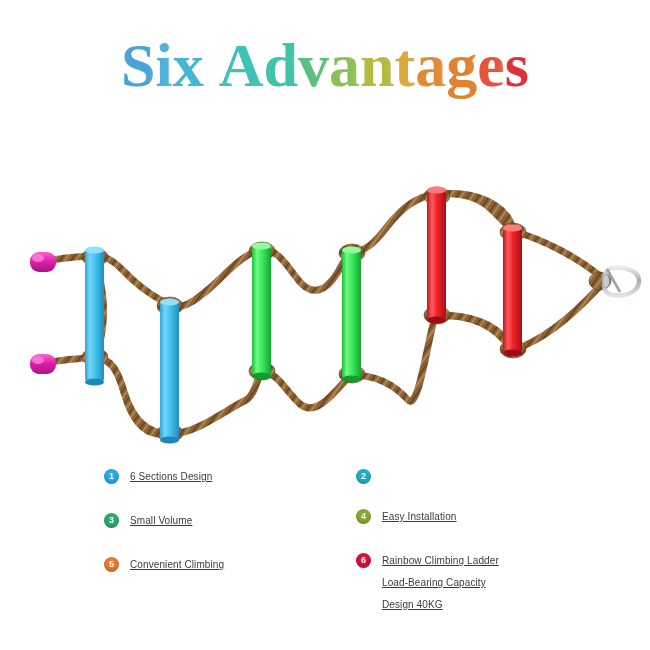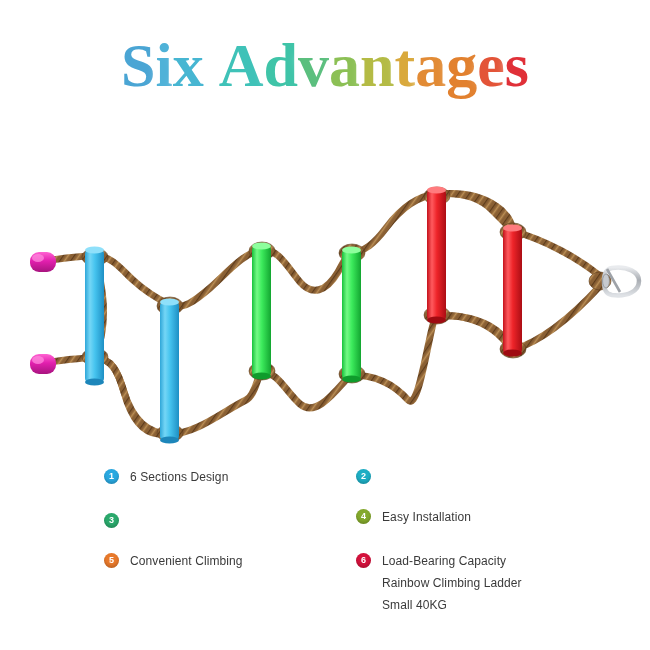--- a/index.html
+++ b/index.html
@@ -82,24 +82,25 @@
     font-size: 9px;
     font-weight: bold;
     line-height: 15px;
     text-align: center;
     margin-top: 3px;
     margin-right: 11px;
     font-family: "Liberation Sans", sans-serif;
     box-shadow: inset 0 -2px 3px rgba(0,0,0,0.18);
   }
   .feat-text {
-    font-size: 12px;
+    font-size: 10px;
     color: #3a3a3a;
     line-height: 22px;
     letter-spacing: 0.1px;
+    text-decoration: underline;
   }
   .feat-text .line { display: block; }
 </style>
 </head>
 <body>
 
 <div class="page">
 
   <div class="title-wrap">
     <div class="title" id="title"><span style="color: rgb(74, 165, 212);">S</span><span style="color: rgb(79, 178, 216);">i</span><span style="color: rgb(71, 182, 210);">x</span><span class="sp">&nbsp;</span><span style="color: rgb(63, 194, 184);">A</span><span style="color: rgb(63, 196, 168);">d</span><span style="color: rgb(91, 191, 126);">v</span><span style="color: rgb(140, 192, 85);">a</span><span style="color: rgb(180, 187, 69);">n</span><span style="color: rgb(217, 169, 60);">t</span><span style="color: rgb(226, 139, 53);">a</span><span style="color: rgb(226, 129, 47);">g</span><span style="color: rgb(227, 84, 56);">e</span><span style="color: rgb(224, 48, 56);">s</span></div>
@@ -280,20 +281,23 @@
   <div class="features">
     <div class="feat-col left" id="col-left">
         <div class="feat">
           <div class="badge" style="background: rgb(41, 168, 224);">1</div>
           <div class="feat-text">
             <span class="line">6 Sections Design</span>
           </div>
         </div>
         <div class="feat">
           <div class="badge" style="background: rgb(42, 169, 108);">3</div>
+          <div class="feat-text">
+            <span class="line">Small Volume</span>
+          </div>
         </div>
         <div class="feat">
           <div class="badge" style="background: rgb(232, 121, 43);">5</div>
           <div class="feat-text">
             <span class="line">Convenient Climbing</span>
           </div>
         </div>
       </div>
     <div class="feat-col right" id="col-right">
         <div class="feat">
@@ -301,21 +305,21 @@
         </div>
         <div class="feat">
           <div class="badge" style="background: rgb(132, 169, 44);">4</div>
           <div class="feat-text">
             <span class="line">Easy Installation</span>
           </div>
         </div>
         <div class="feat">
           <div class="badge" style="background: rgb(212, 18, 60);">6</div>
           <div class="feat-text">
+            <span class="line">Rainbow Climbing Ladder</span>
             <span class="line">Load-Bearing Capacity</span>
-            <span class="line">Rainbow Climbing Ladder</span>
-            <span class="line">Small 40KG</span>
+            <span class="line">Design 40KG</span>
           </div>
         </div>
       </div>
   </div>
 
 </div>
 
 </body></html>

